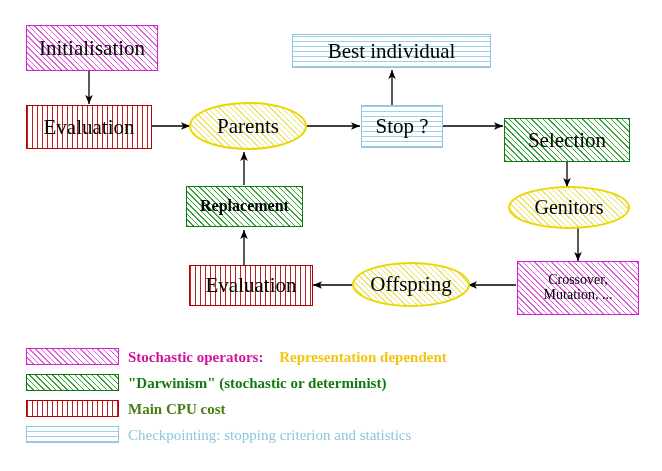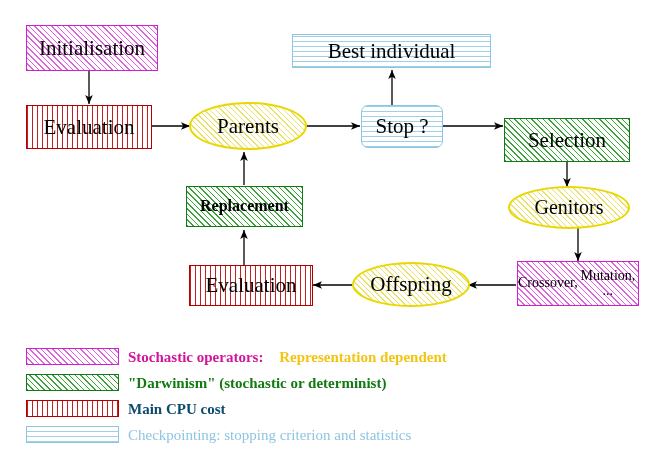--- a/index.html
+++ b/index.html
@@ -25,21 +25,21 @@
   .hatch-red{
     border:1.5px solid #b00000;
     background-color:#ffffff;
     background-image:repeating-linear-gradient(90deg,#c02020 0 1px,rgba(0,0,0,0) 1px 5px);
   }
   .hatch-blue{
     border:1.5px solid #8ec5e0;
     background-color:#ffffff;
     background-image:repeating-linear-gradient(0deg,#9fd0e8 0 1px,rgba(0,0,0,0) 1px 5px);
   }
-  .hatch-blue.rounded{border-radius:7px;}
+  .hatch-blue.rounded{border-radius:0;}
 
   .ellipse{
     border:2px solid #e8d800;
     border-radius:50%;
     background-color:#ffffff;
     background-image:repeating-linear-gradient(45deg,#ece26a 0 1px,rgba(0,0,0,0) 1px 4px);
   }
   .ellipse-dashed{
     border:4px dashed #ef8a80;
     border-radius:50%;
@@ -113,21 +113,21 @@
   </div>
 
   <div class="node hatch-green" style="left:504px;top:118px;width:126px;height:44px;font-size:21px;">
     <span>Selection</span>
   </div>
 
   <div class="node ellipse" style="left:508px;top:186px;width:122px;height:43px;font-size:20px;">
     <span>Genitors</span>
   </div>
 
-  <div class="node hatch-magenta" style="left:517px;top:261px;width:122px;height:45px;font-size:14px;flex-direction:row;">
+  <div class="node hatch-magenta" style="left:517px;top:261px;width:122px;height:54px;font-size:14px;flex-direction:column;">
     <span>Crossover,</span>
     <span>Mutation, ...</span>
   </div>
 
   <div class="node ellipse" style="left:352px;top:262px;width:118px;height:45px;font-size:21px;">
     <span>Offspring</span>
   </div>
 
   <div class="node hatch-red" style="left:189px;top:265px;width:124px;height:41px;font-size:21px;">
     <span>Evaluation</span>
@@ -148,21 +148,21 @@
       </div>
     </div>
 
     <div class="legend-row">
       <div class="swatch hatch-green"></div>
       <div class="legend-text" style="color:#127a12">"Darwinism" (stochastic or determinist)</div>
     </div>
 
     <div class="legend-row">
       <div class="swatch hatch-red"></div>
-      <div class="legend-text" style="color:#0c4a6e">Main CPU cost</div>
+      <div class="legend-text" style="color:#4d7c0f">Main CPU cost</div>
     </div>
 
     <div class="legend-row">
       <div class="swatch hatch-blue"></div>
       <div class="legend-text lt-plain" style="color:#8ec5e0">Checkpointing: stopping criterion and statistics</div>
     </div>
 
   </div>
 </div>
 

